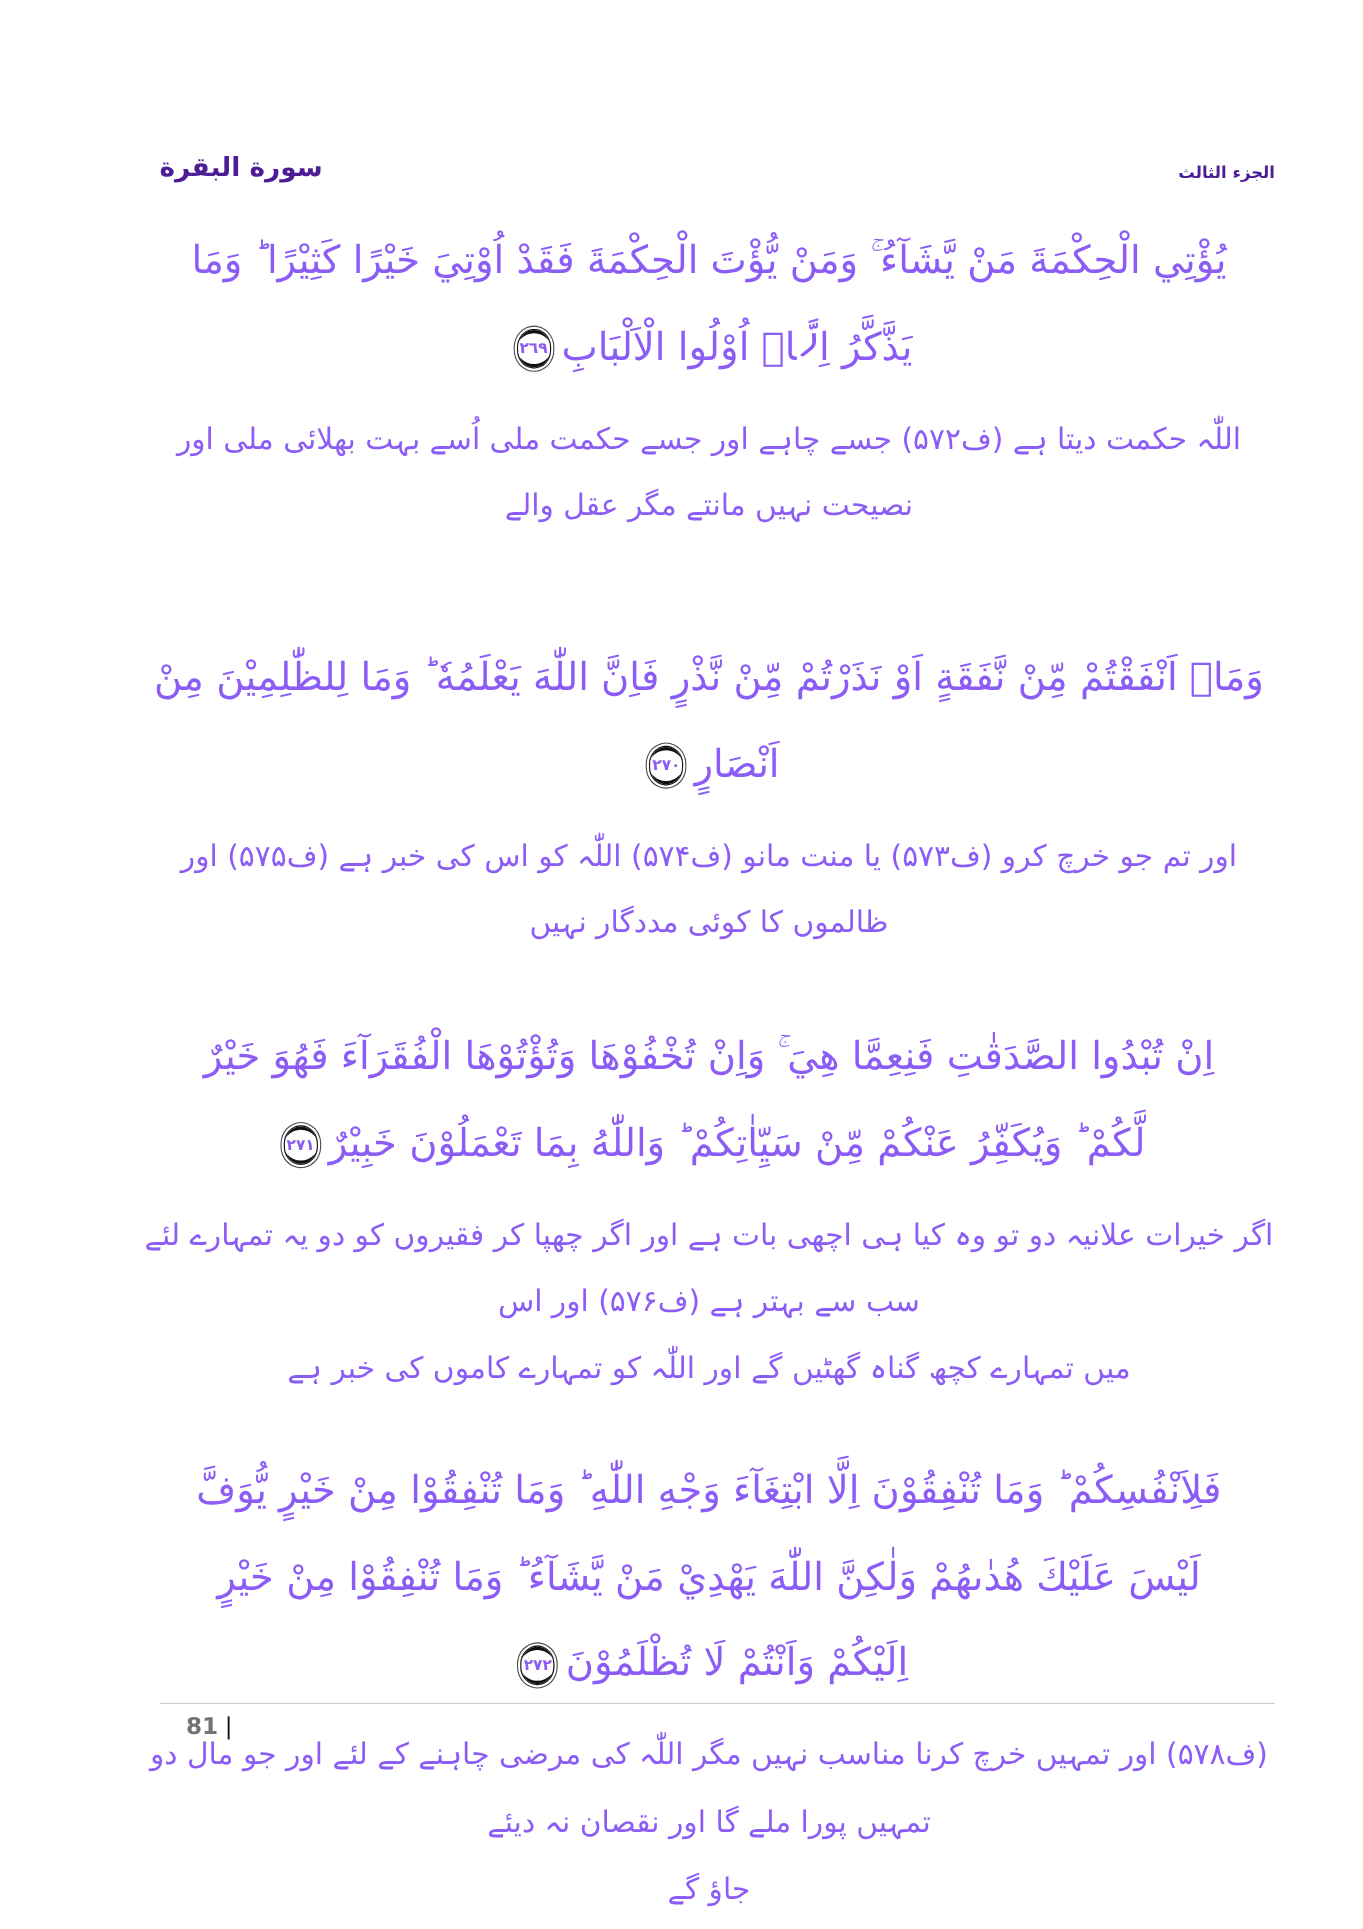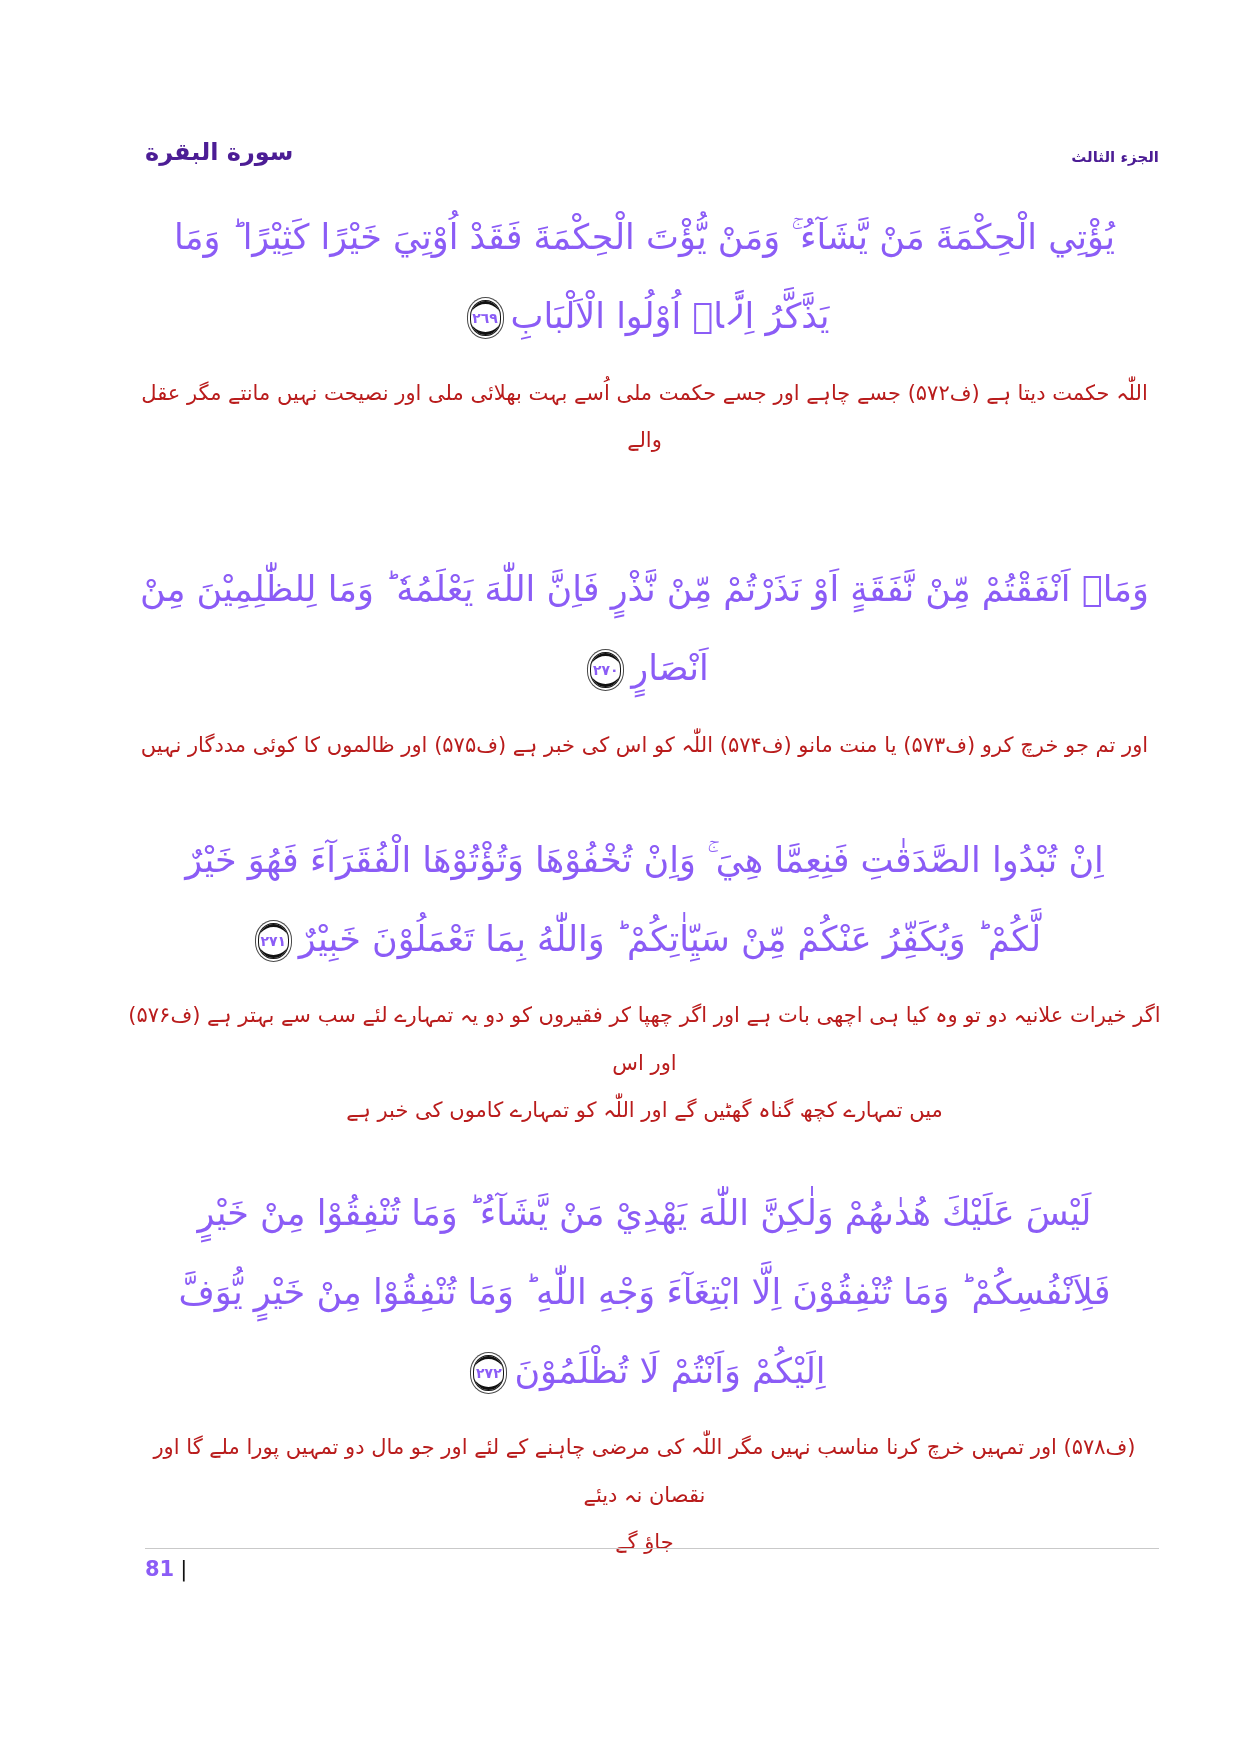--- a/index.html
+++ b/index.html
@@ -45,23 +45,23 @@
   .arabic-line {
     font-size: 35px;
     line-height: 2.25;
     color: #8b5cf6;
     white-space: nowrap;
   }
   .urdu {
     margin-top: 14px;
   }
   .urdu-line {
-    font-size: 21px;
+    font-size: 27px;
     line-height: 2.25;
-    color: #b91c1c;
+    color: #8b5cf6;
   }
   
   .medallion {
     display: inline-flex;
     align-items: center;
     justify-content: center;
     width: 31px;
     height: 36px;
     margin: 0 10px;
     vertical-align: middle;
@@ -87,21 +87,21 @@
   }
   .footer-rule {
     border: none;
     border-top: 1.5px solid #c9c9c9;
     margin-bottom: 8px;
   }
   .page-number-wrap {
     font-size: 21px;
     font-weight: bold;
   }
-  .page-number { color: #8b5cf6; }
+  .page-number { color: #737373; margin-left: 24px; }
   .page-number-sep { color: #111111; font-weight: normal; margin-left: 6px; }
 </style>
 </head>
 <body>
 
 <div class="page">
 
   <div class="header">
     <div class="calligraphy juz">الجزء الثالث</div>
     <div class="calligraphy surah">سورة البقرة</div>
@@ -134,22 +134,22 @@
       <div class="arabic-line">
         <span>لَّكُمْ ؕ وَيُكَفِّرُ عَنْكُمْ مِّنْ سَيِّاٰتِكُمْ ؕ وَاللّٰهُ بِمَا تَعْمَلُوْنَ خَبِيْرٌ</span><span class="medallion">٢٧١</span>
       </div>
       <div class="urdu">
         <div class="urdu-line">اگر خیرات علانیہ دو تو وہ کیا ہی اچھی بات ہے اور اگر چھپا کر فقیروں کو دو یہ تمہارے لئے سب سے بہتر ہے (ف۵۷۶) اور اس</div>
         <div class="urdu-line">میں تمہارے کچھ گناہ گھٹیں گے اور اللّٰہ کو تمہارے کاموں کی خبر ہے</div>
       </div>
     </section>
 
     <section class="verse-block vb-4">
+      <div class="arabic-line">فَلِاَنْفُسِكُمْ ؕ وَمَا تُنْفِقُوْنَ اِلَّا ابْتِغَآءَ وَجْهِ اللّٰهِ ؕ وَمَا تُنْفِقُوْا مِنْ خَيْرٍ يُّوَفَّ</div>
       <div class="arabic-line">لَيْسَ عَلَيْكَ هُدٰىهُمْ وَلٰكِنَّ اللّٰهَ يَهْدِيْ مَنْ يَّشَآءُ ؕ وَمَا تُنْفِقُوْا مِنْ خَيْرٍ</div>
-      <div class="arabic-line">فَلِاَنْفُسِكُمْ ؕ وَمَا تُنْفِقُوْنَ اِلَّا ابْتِغَآءَ وَجْهِ اللّٰهِ ؕ وَمَا تُنْفِقُوْا مِنْ خَيْرٍ يُّوَفَّ</div>
       <div class="arabic-line">
         <span>اِلَيْكُمْ وَاَنْتُمْ لَا تُظْلَمُوْنَ</span><span class="medallion">٢٧٢</span>
       </div>
       <div class="urdu">
         <div class="urdu-line">(ف۵۷۸) اور تمہیں خرچ کرنا مناسب نہیں مگر اللّٰہ کی مرضی چاہنے کے لئے اور جو مال دو تمہیں پورا ملے گا اور نقصان نہ دیئے</div>
         <div class="urdu-line">جاؤ گے</div>
       </div>
     </section>
 
   </div>

